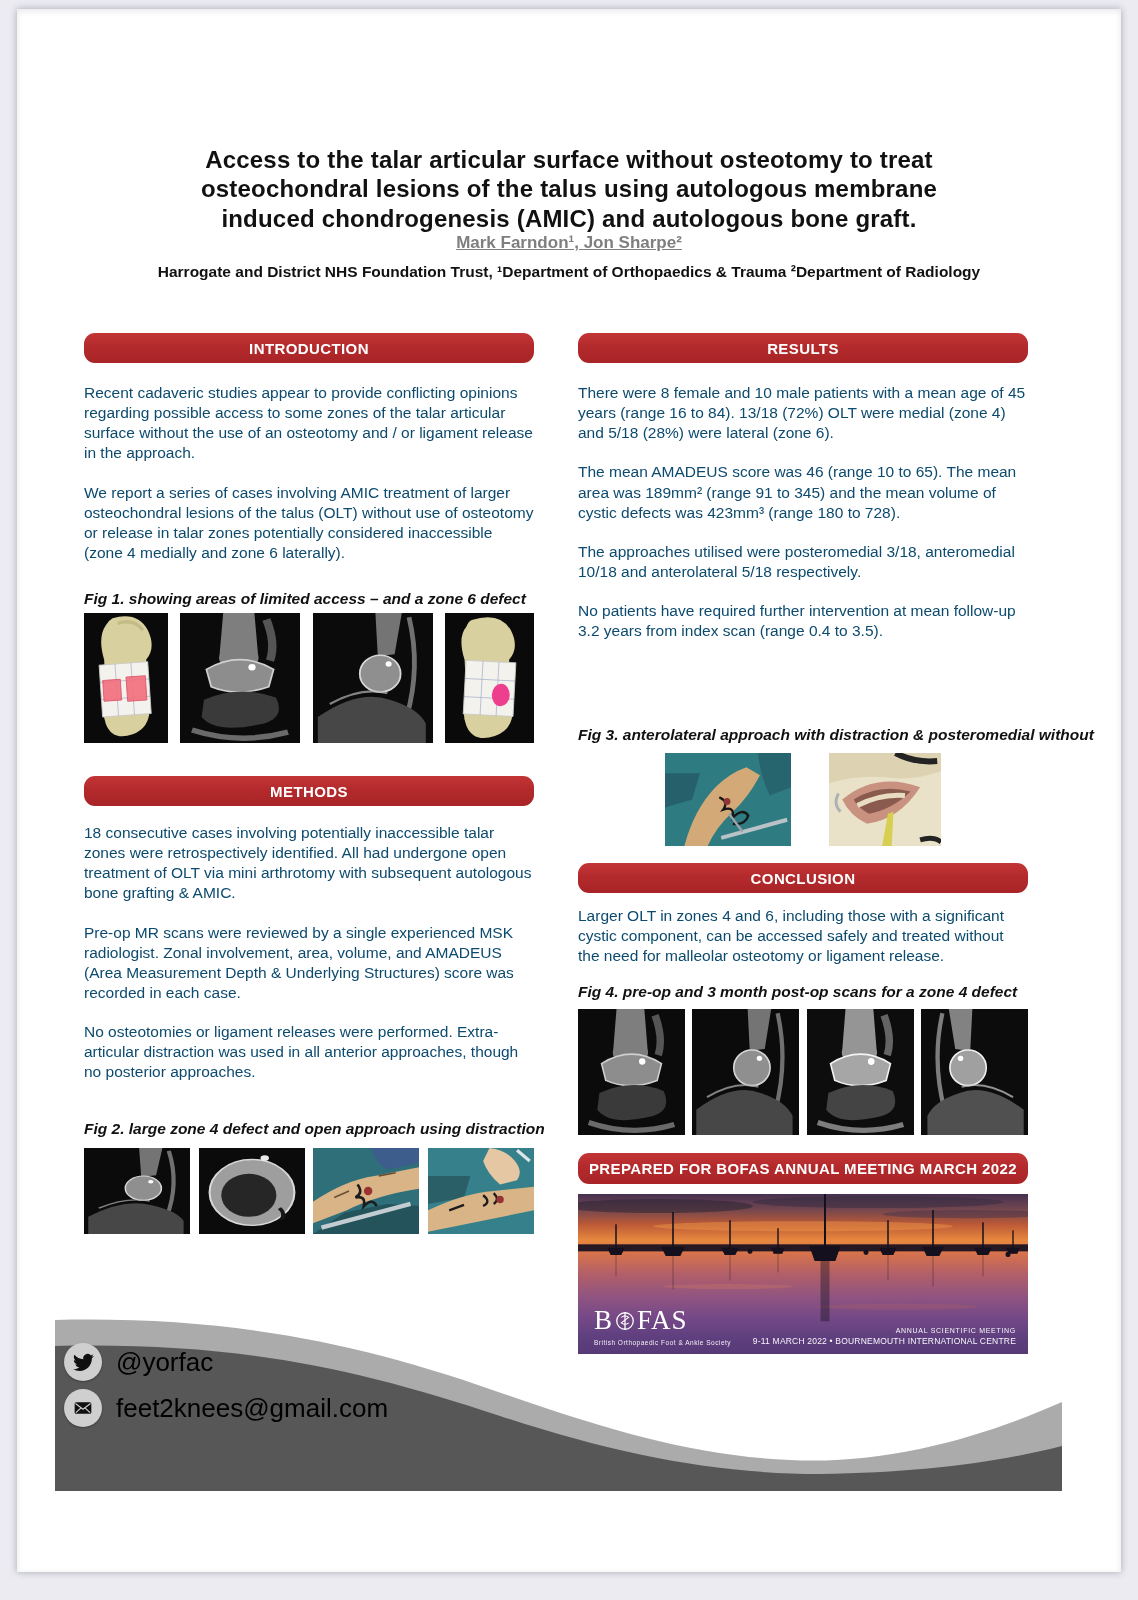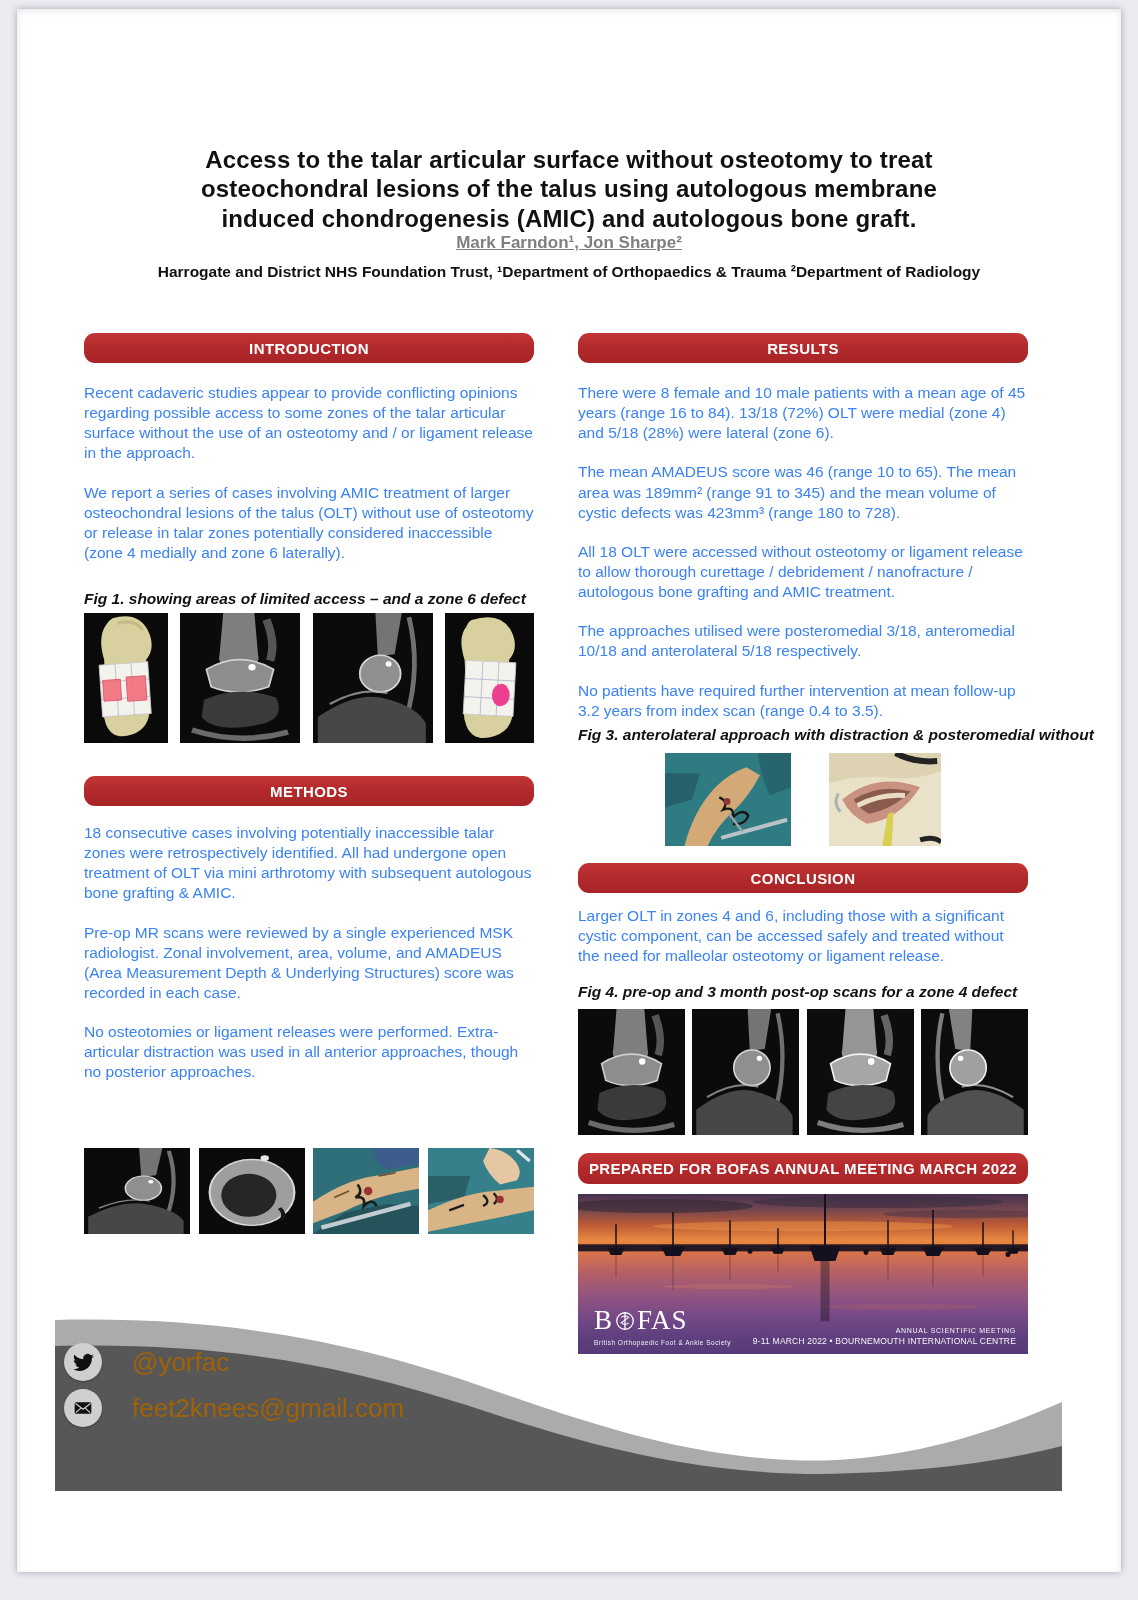--- a/index.html
+++ b/index.html
@@ -33,21 +33,21 @@
   .abs{position:absolute;}
   .col-l{left:67px;width:450px;}
   .col-r{left:561px;width:450px;}
   .banner{
     height:30px;border-radius:11px;
     background:linear-gradient(180deg,#c23536 0%,#b42a2c 45%,#a82427 100%);
     color:#fff;font-size:15px;font-weight:bold;letter-spacing:.4px;
     display:flex;align-items:center;justify-content:center;
   }
   .body-text p{
-    margin:0 0 19px 0;font-size:15.5px;line-height:1.3;color:#3b82f6;
+    margin:0 0 19px 0;font-size:15.5px;line-height:1.3;color:#0c4a6e;
   }
   .fig-caption{font-size:15.5px;font-weight:bold;color:#111;white-space:nowrap;font-style:italic;}
   .fig-row{display:flex;justify-content:space-between;align-items:stretch;}
   .fig-row.centered{justify-content:center;gap:38px;}
   .fig-img{display:block;width:100%;height:100%;}
   .imgbox{background:#000;overflow:hidden;}
   
   .conf{
     position:absolute;left:561px;top:1185px;width:450px;height:160px;
     background:linear-gradient(180deg,#463150 0%,#6f4550 9%,#bb5a36 19%,#e8883f 29%,
@@ -60,22 +60,22 @@
     font-family:"Liberation Serif",serif;font-size:27px;letter-spacing:1px;}
   .conf-tagline{font-size:6.5px;letter-spacing:.5px;margin-top:3px;opacity:.92;}
   .conf-text{position:absolute;right:12px;bottom:8px;text-align:right;color:#fff;}
   .conf-title{font-size:24px;font-weight:bold;letter-spacing:.4px;
     text-shadow:0 1px 3px rgba(0,0,0,.65);}
   .conf-sub{font-size:7px;letter-spacing:.7px;margin-top:1px;opacity:.95;}
   .conf-details{font-size:8.5px;letter-spacing:.2px;margin-top:2px;opacity:.95;}
   
   .wave{position:absolute;left:38px;top:1307px;width:1007px;height:175px;}
   .contact{
-    position:absolute;display:flex;align-items:center;gap:30px;z-index:5;
-    color:#a16207;font-size:26px;font-weight:400;
+    position:absolute;display:flex;align-items:center;gap:14px;z-index:5;
+    color:#000000;font-size:26px;font-weight:400;
   }
   .contact .circle{
     width:38px;height:38px;border-radius:50%;background:#cfcfcf;
     display:flex;align-items:center;justify-content:center;flex:0 0 auto;
     box-shadow:0 1px 2px rgba(0,0,0,.3);
   }
 </style>
 </head>
 <body>
 
@@ -203,20 +203,21 @@
         </svg>
       </div>
   </div>
 
   <div class="abs col-l banner" style="top:767px">METHODS</div>
   <div class="abs col-l body-text" style="top:814px">
     <p>18 consecutive cases involving potentially inaccessible talar zones were retrospectively identified. All had undergone open treatment of OLT via mini arthrotomy with subsequent autologous bone grafting &amp; AMIC.</p>
     <p>Pre-op MR scans were reviewed by a single experienced MSK radiologist. Zonal involvement, area, volume, and AMADEUS (Area Measurement Depth &amp; Underlying Structures) score was recorded in each case.</p>
     <p>No osteotomies or ligament releases were performed. Extra-articular distraction was used in all anterior approaches, though no posterior approaches.</p>
   </div>
+  <div class="abs col-l fig-caption" style="top:1111px">Fig 2. large zone 4 defect and open approach using distraction</div>
   <div class="abs col-l fig-row" style="top:1139px;height:86px">
     <div class="imgbox" style="width:106px">
         <svg class="fig-img" viewBox="0 0 100 120" preserveAspectRatio="none">
           <use href="#mri-sagittal"></use>
         </svg>
       </div>
     <div class="imgbox" style="width:106px">
         <svg class="fig-img" viewBox="0 0 100 120" preserveAspectRatio="none">
           <use href="#mri-axial"></use>
         </svg>
@@ -230,21 +231,20 @@
         <svg class="fig-img" viewBox="0 0 100 80" preserveAspectRatio="none">
           <use href="#surgery-hand"></use>
         </svg>
       </div>
   </div>
 
   <div class="abs col-r banner" style="top:324px">RESULTS</div>
   <div class="abs col-r body-text" style="top:374px">
     <p>There were 8 female and 10 male patients with a mean age of 45 years (range 16 to 84). 13/18 (72%) OLT were medial (zone 4) and 5/18 (28%) were lateral (zone 6).</p>
     <p>The mean AMADEUS score was 46 (range 10 to 65). The mean area was 189mm² (range 91 to 345) and the mean volume of cystic defects was 423mm³ (range 180 to 728).</p>
-    <p>All 18 OLT were accessed without osteotomy or ligament release to allow thorough curettage / debridement / nanofracture / autologous bone grafting and AMIC treatment.</p>
     <p>The approaches utilised were posteromedial 3/18, anteromedial 10/18 and anterolateral 5/18 respectively.</p>
     <p>No patients have required further intervention at mean follow-up 3.2 years from index scan (range 0.4 to 3.5).</p>
   </div>
   <div class="abs col-r fig-caption" style="top:717px">Fig 3. anterolateral approach with distraction &amp; posteromedial without</div>
   <div class="abs col-r fig-row centered" style="top:744px;height:93px">
     <div class="imgbox" style="width:126px">
         <svg class="fig-img" viewBox="0 0 130 92" preserveAspectRatio="none">
           <use href="#surgery-distraction"></use>
         </svg>
       </div>

